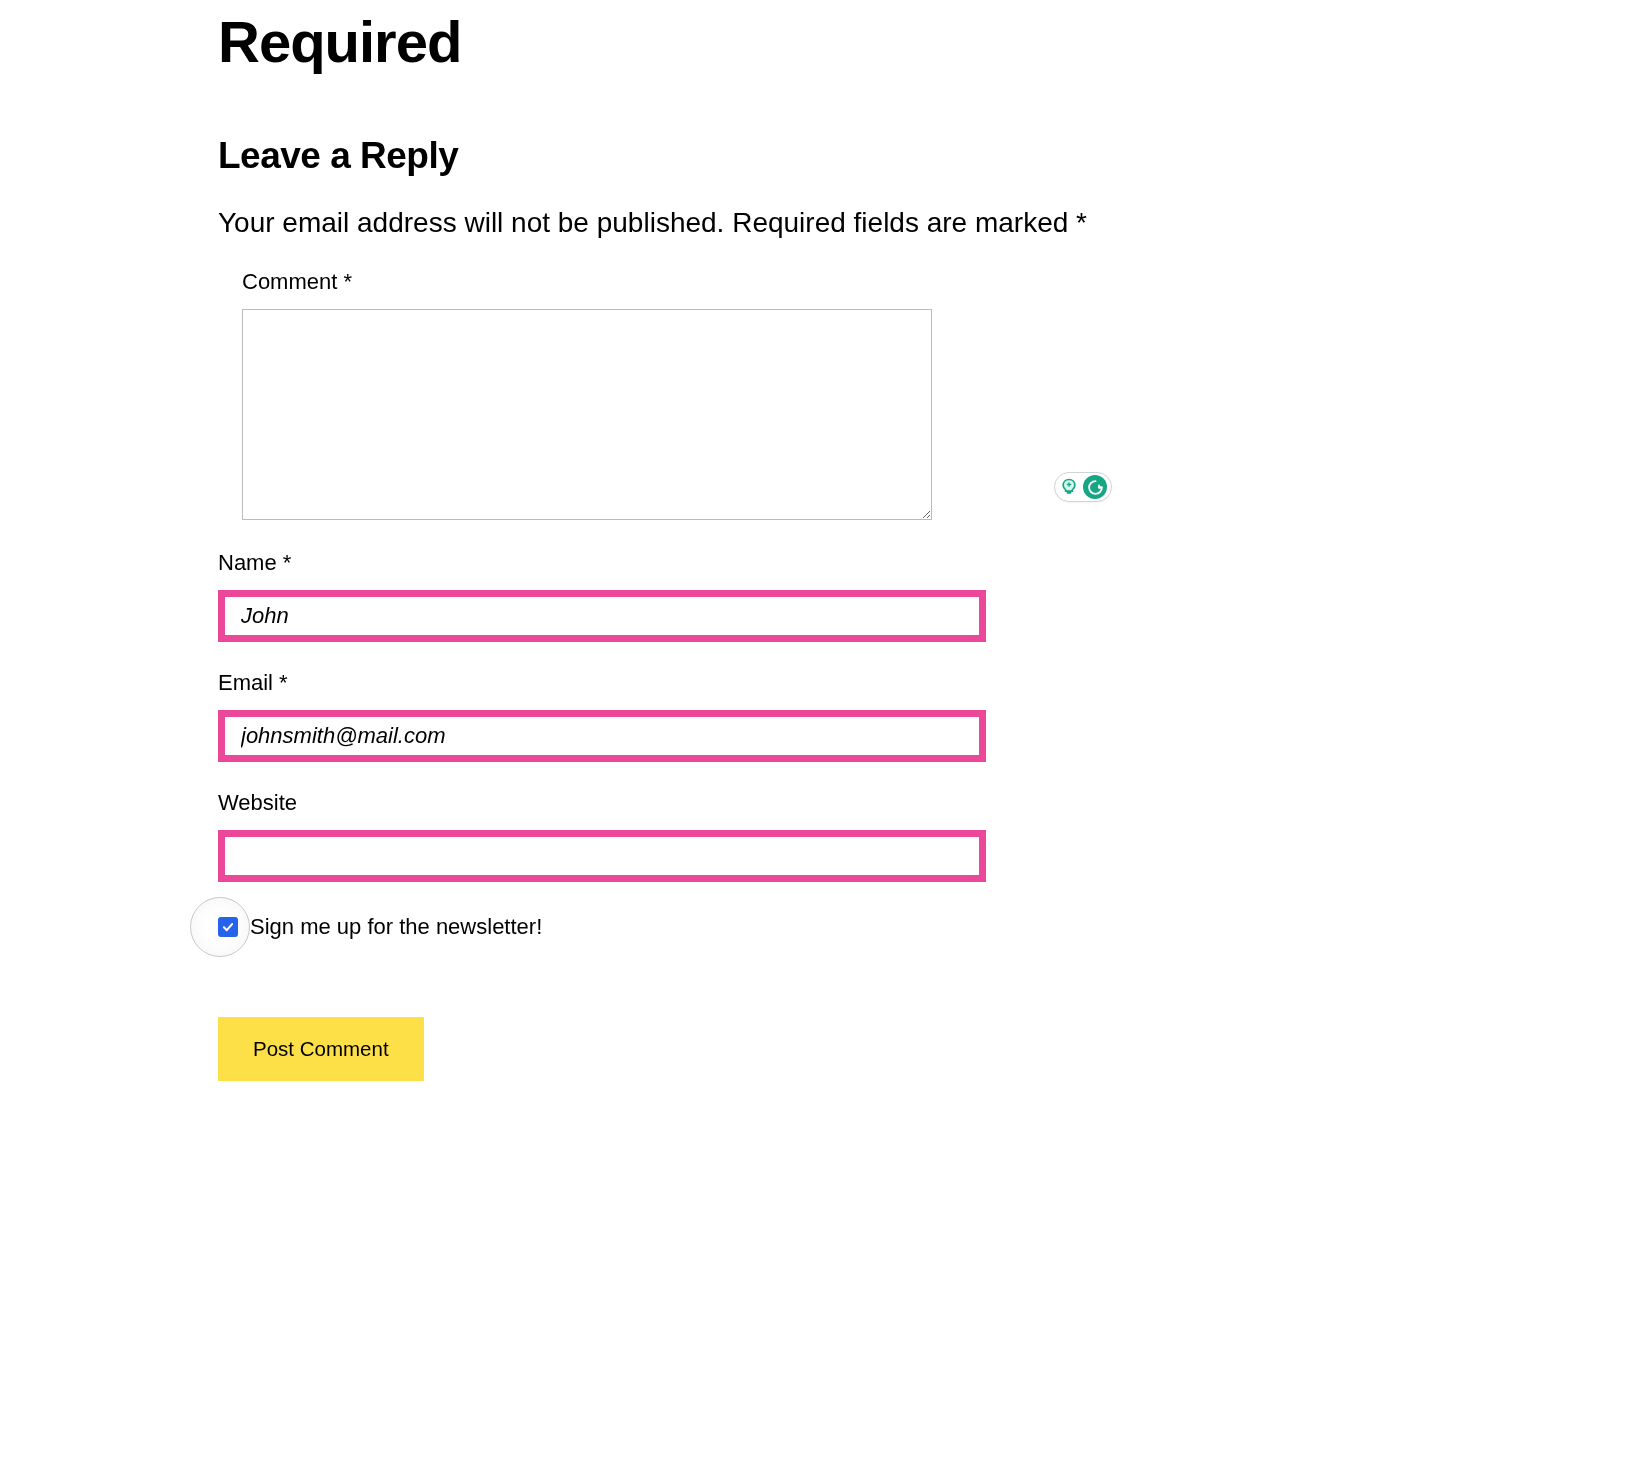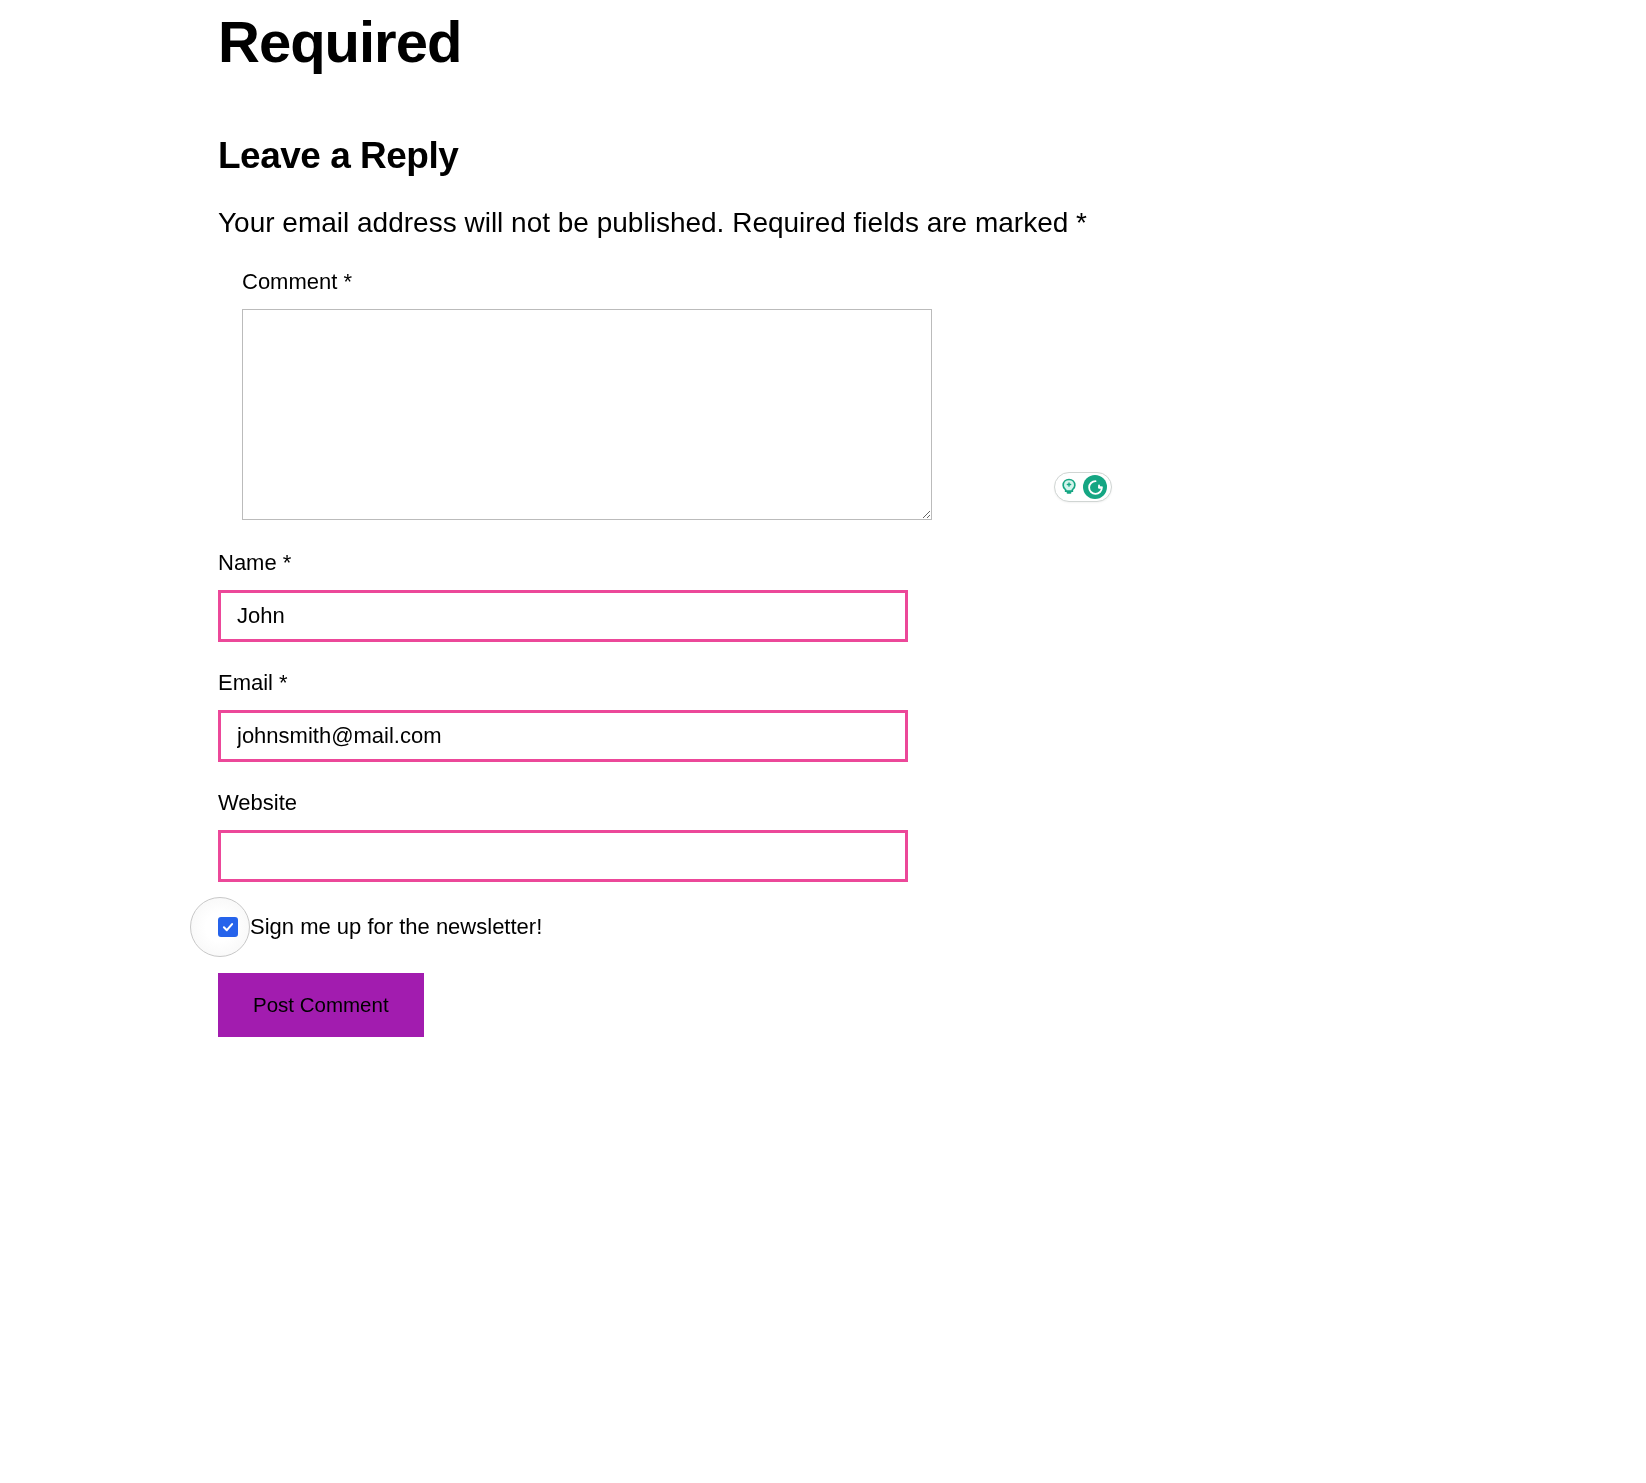--- a/index.html
+++ b/index.html
@@ -84,27 +84,28 @@
       border-radius: 50%;
       background: #15a683;
       color: #fff;
       display: flex;
       align-items: center;
       justify-content: center;
       font-size: 16px;
       font-weight: 700;
     }
     input.text-input {
-      width: 690px;
+      width: 768px;
       height: 52px;
-      border: 3px solid #ec4899;
+      border: 7px solid #ec4899;
       padding: 0 16px;
       font-size: 22px;
       font-family: inherit;
       display: block;
+      font-style: italic;
     }
     .checkbox-row {
       display: flex;
       align-items: flex-start;
       gap: 12px;
       margin-bottom: 30px;
     }
     .checkbox-row.centered {
       align-items: center;
       position: relative;
@@ -145,28 +146,29 @@
       justify-content: center;
       flex-shrink: 0;
       position: relative;
       z-index: 2;
     }
     .checked-box svg {
       width: 14px;
       height: 14px;
     }
     .submit-btn {
-      background: #a21caf;
+      background: #fde047;
       border: none;
       padding: 20px 35px;
       font-size: 20.5px;
       font-weight: 500;
       cursor: pointer;
       font-family: inherit;
       color: #000;
+      margin-top: 44px;
     }
     .field-group-comment {
       margin-bottom: 30px;
       padding-left: 24px;
     }
   </style>
 </head>
 <body>
 
 <div class="container">

